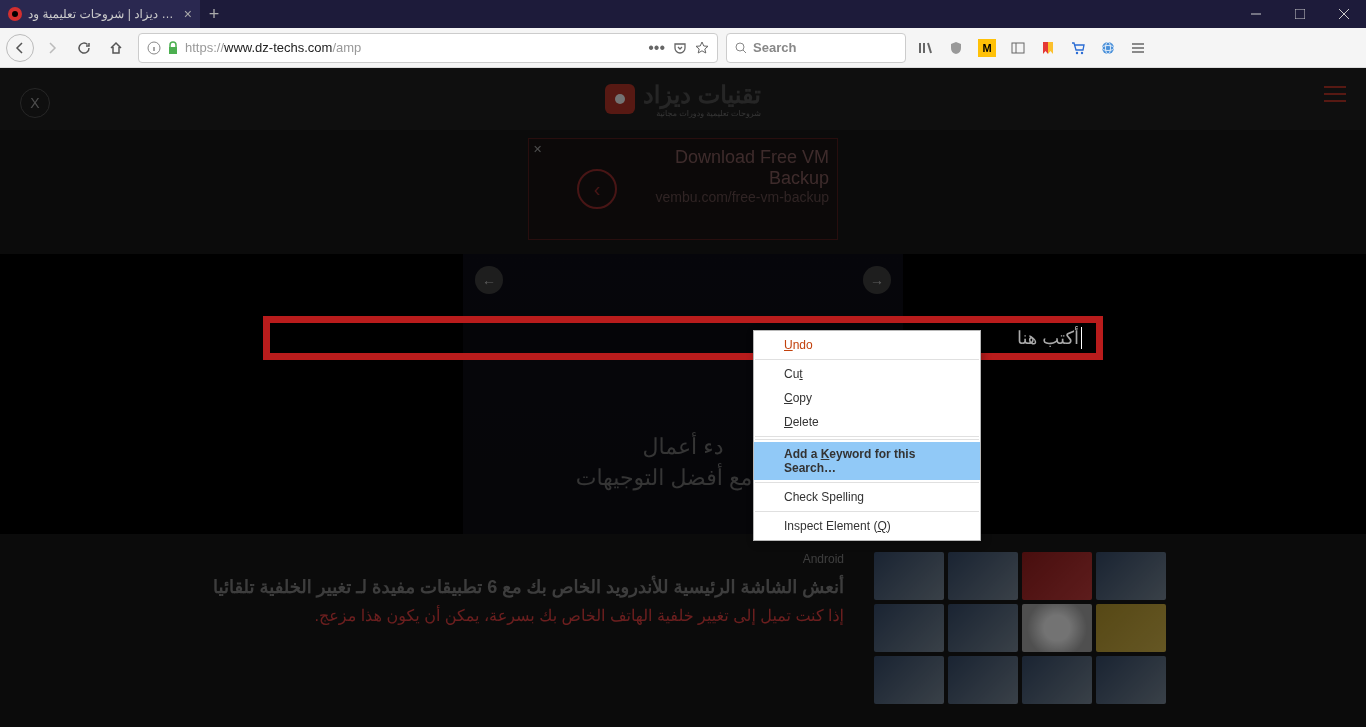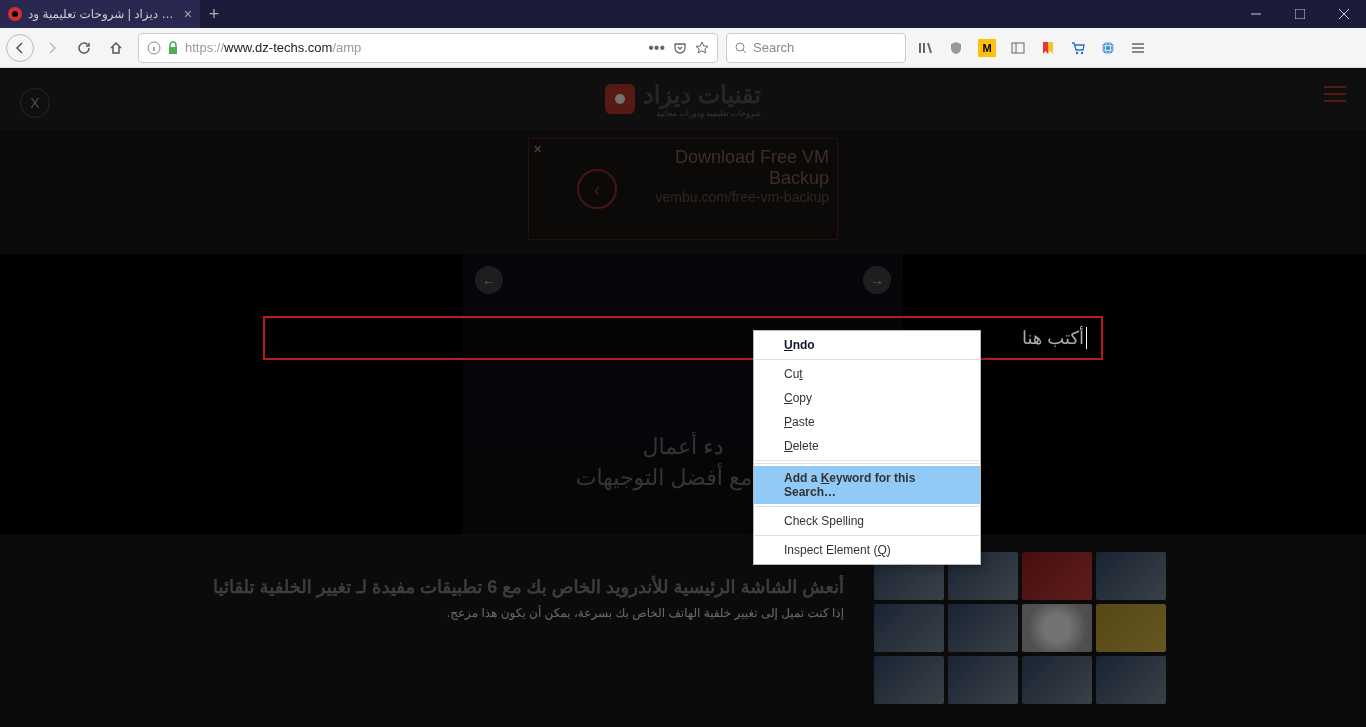--- a/index.html
+++ b/index.html
@@ -21,21 +21,21 @@
 .navbar { height: 40px; background: #f5f5f5; display: flex; align-items: center; padding: 0 6px; gap: 4px; border-bottom: 1px solid #ddd; }
 .nav-btn { width: 28px; height: 28px; display: flex; align-items: center; justify-content: center; color: #555; border-radius: 4px; }
 .nav-btn.back { border: 1px solid #bbb; border-radius: 50%; }
 .nav-btn.disabled { color: #bbb; }
 .urlbar { flex: 1; height: 30px; background: #fff; border: 1px solid #ccc; border-radius: 4px; display: flex; align-items: center; padding: 0 8px; gap: 6px; margin: 12px 4px; max-width: 580px; }
 .url-text { flex: 1; font-size: 13px; color: #555; }
 .url-prefix { color: #999; }
 .url-domain { color: #222; }
 .url-path { color: #999; }
 .url-icons { display: flex; gap: 8px; align-items: center; color: #666; }
-.searchbar { width: 180px; height: 30px; background: #fff; border: 1px solid #ccc; border-radius: 4px; display: flex; align-items: center; padding: 0 8px; gap: 6px; font-size: 13px; color: #888; }
+.searchbar { width: 180px; height: 30px; background: #fff; border: 1px solid #ccc; border-radius: 4px; display: flex; align-items: center; padding: 0 8px; gap: 6px; font-size: 13px; color: #888; font-weight: bold; }
 .toolbar-icons { display: flex; gap: 14px; align-items: center; padding: 0 8px; }
 .toolbar-icon { width: 16px; height: 16px; display: flex; align-items: center; justify-content: center; color: #666; }
 
 
 .page { position: relative; height: calc(727px - 68px); background: #1a1a1a; }
 .dark-overlay { position: absolute; inset: 0; background: rgba(0,0,0,0.55); pointer-events: none; }
 .page-inner { position: relative; }
 
 
 .site-header { height: 62px; background: rgba(255,255,255,0.04); display: flex; align-items: center; justify-content: center; position: relative; }
@@ -56,43 +56,43 @@
 .ad-link { color: #6a5050; font-size: 14px; }
 
 
 .hero { height: 280px; background: #000; margin-top: 14px; position: relative; display: flex; align-items: center; justify-content: center; }
 .hero-content { width: 440px; height: 100%; background: linear-gradient(180deg, rgba(30,30,50,0.5), rgba(20,20,30,0.7)); position: relative; display: flex; flex-direction: column; justify-content: flex-end; align-items: center; padding-bottom: 40px; }
 .hero-nav { width: 28px; height: 28px; background: #444; border-radius: 50%; display: flex; align-items: center; justify-content: center; color: #ccc; position: absolute; top: 12px; font-size: 14px; }
 .hero-nav.left { left: 12px; } .hero-nav.right { right: 12px; }
 .hero-text { color: #777; font-size: 22px; direction: rtl; text-align: center; line-height: 1.4; }
 
 
-.search-overlay { position: absolute; top: 248px; left: 50%; transform: translateX(-50%); width: 840px; height: 44px; border: 2px solid #b91c1c; background: rgba(0,0,0,0.1); display: flex; align-items: center; justify-content: flex-end; padding: 0 14px; }
+.search-overlay { position: absolute; top: 248px; left: 50%; transform: translateX(-50%); width: 840px; height: 44px; border: 7px solid #b91c1c; background: rgba(0,0,0,0.1); display: flex; align-items: center; justify-content: flex-end; padding: 0 14px; }
 .search-placeholder { color: #aaa; font-size: 18px; direction: rtl; }
 .search-cursor { width: 1px; height: 22px; background: #fff; margin-left: 2px; }
 
 
 .ctx-menu { position: absolute; left: 753px; top: 262px; width: 228px; background: #fff; border: 1px solid #b8b8b8; box-shadow: 2px 2px 8px rgba(0,0,0,0.3); font-size: 12px; z-index: 100; padding: 2px 0; }
 .ctx-item { padding: 5px 30px; color: #333; }
-.ctx-item.disabled { color: #0f172a; font-weight: bold; }
+.ctx-item.disabled { color: #c2410c; }
 .ctx-item.highlighted { background: #91c9f7; font-weight: bold; }
 .ctx-sep { height: 1px; background: #e0e0e0; margin: 2px 1px; }
 .ctx-u { text-decoration: underline; }
 
 
 .article-row { display: flex; padding: 18px 200px 0; gap: 30px; direction: rtl; }
 .thumb-grid { display: grid; grid-template-columns: repeat(4, 70px); grid-auto-rows: 48px; gap: 4px; }
 .thumb { background: linear-gradient(135deg, #3a5070, #8090a0); border-radius: 2px; }
 .thumb:nth-child(2) { background: linear-gradient(135deg, #a02020, #d04040); }
 .thumb:nth-child(5) { background: linear-gradient(135deg, #c0a030, #e0c050); }
 .thumb:nth-child(6) { background: radial-gradient(circle, #fff 30%, #b0b0b0 70%); }
 .article-text { flex: 1; text-align: right; }
 .article-cat { color: #888; font-size: 12px; margin-bottom: 10px; }
 .article-title { color: #888; font-size: 18px; font-weight: bold; margin-bottom: 8px; }
-.article-desc { color: #e5e5e5; font-size: 12px; }
+.article-desc { color: #ef4444; font-size: 16px; }
 
 svg { display: block; }
 </style>
 </head>
 <body>
 
 <div class="titlebar">
   <div class="tabs-area">
     <div class="tab">
       <span class="tab-favicon"></span>
@@ -290,21 +290,20 @@
   <div class="search-overlay">
     <span class="search-placeholder">أكتب هنا</span>
       <span class="search-cursor"></span>
   </div>
 
   <div class="ctx-menu">
     <div class="ctx-item disabled"><span class="ctx-u">U</span><span>ndo</span></div>
     <div class="ctx-sep"></div>
     <div class="ctx-item">Cu<span class="ctx-u">t</span></div>
     <div class="ctx-item"><span class="ctx-u">C</span>opy</div>
-    <div class="ctx-item"><span class="ctx-u">P</span>aste</div>
     <div class="ctx-item"><span class="ctx-u">D</span>elete</div>
     <div class="ctx-sep"></div>
     <div class="ctx-sep"></div>
     <div class="ctx-item highlighted">Add a <span class="ctx-u">K</span>eyword for this Search…</div>
     <div class="ctx-sep"></div>
     <div class="ctx-item">Check Spelling</div>
     <div class="ctx-sep"></div>
     <div class="ctx-item">Inspect Element (<span class="ctx-u">Q</span>)</div>
   </div>
 </div>

